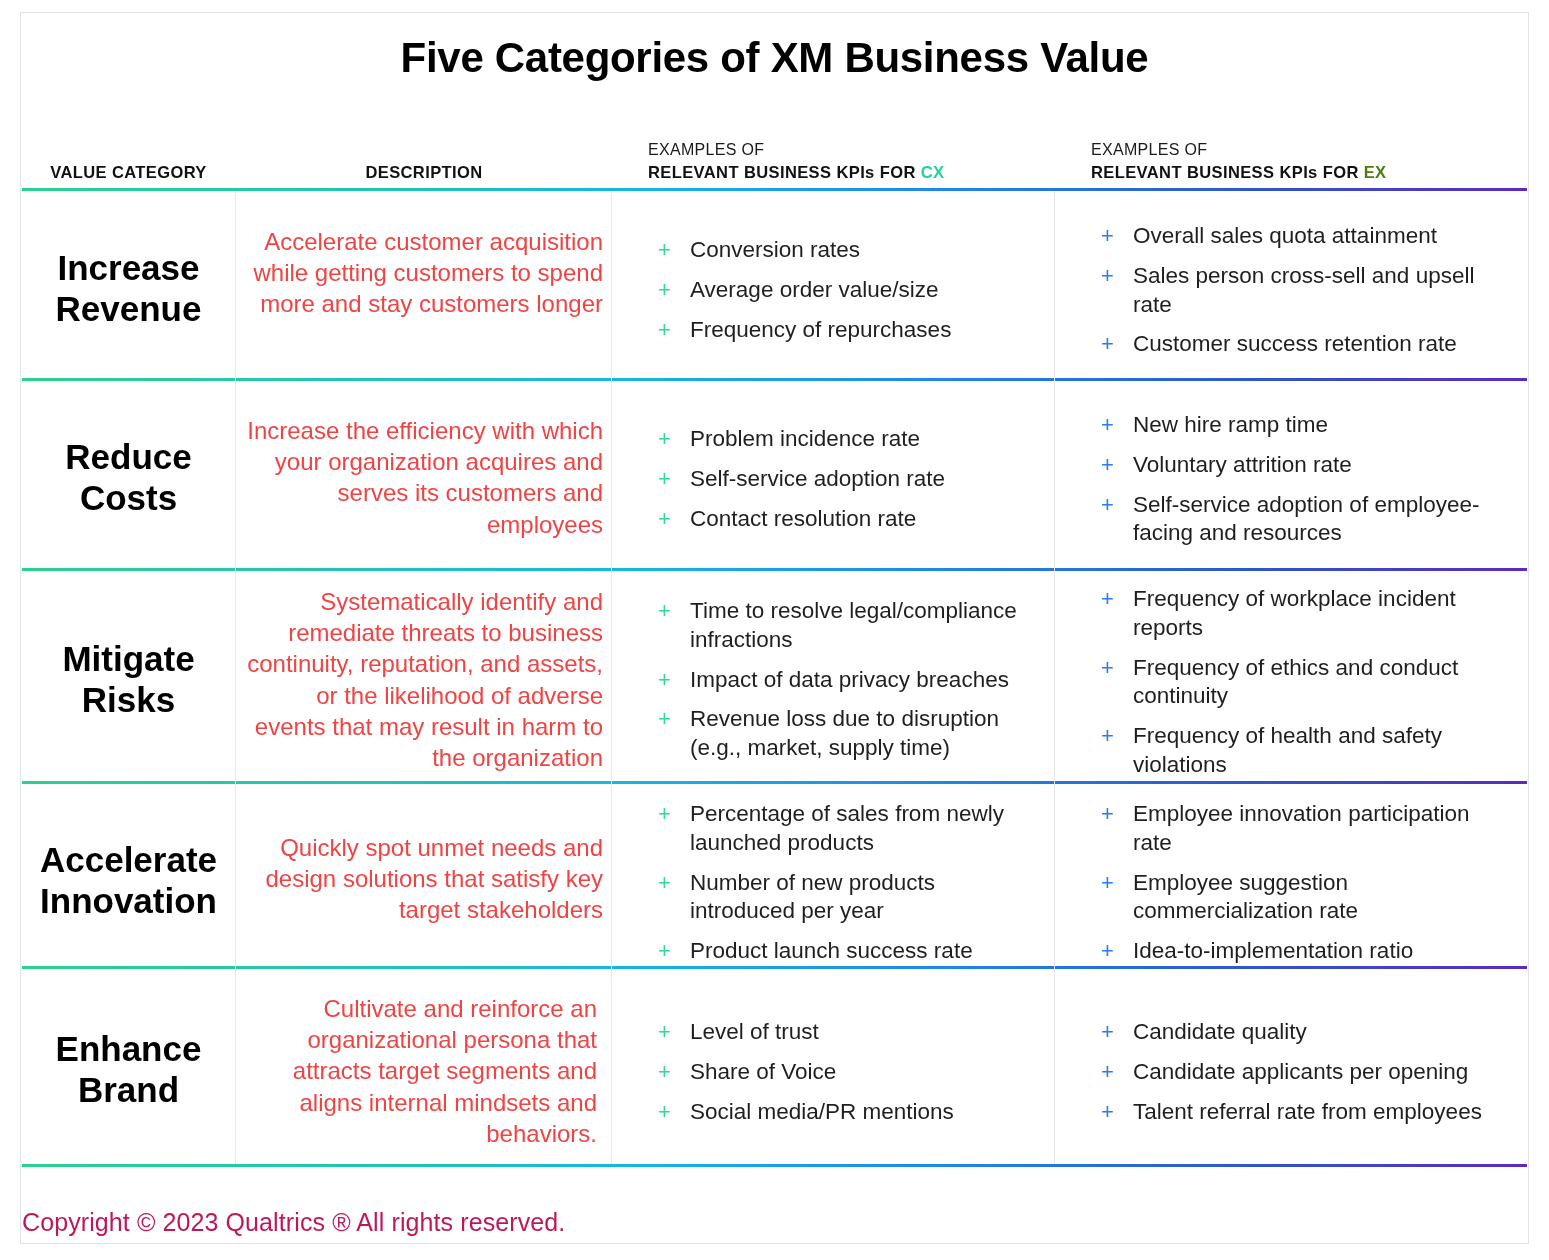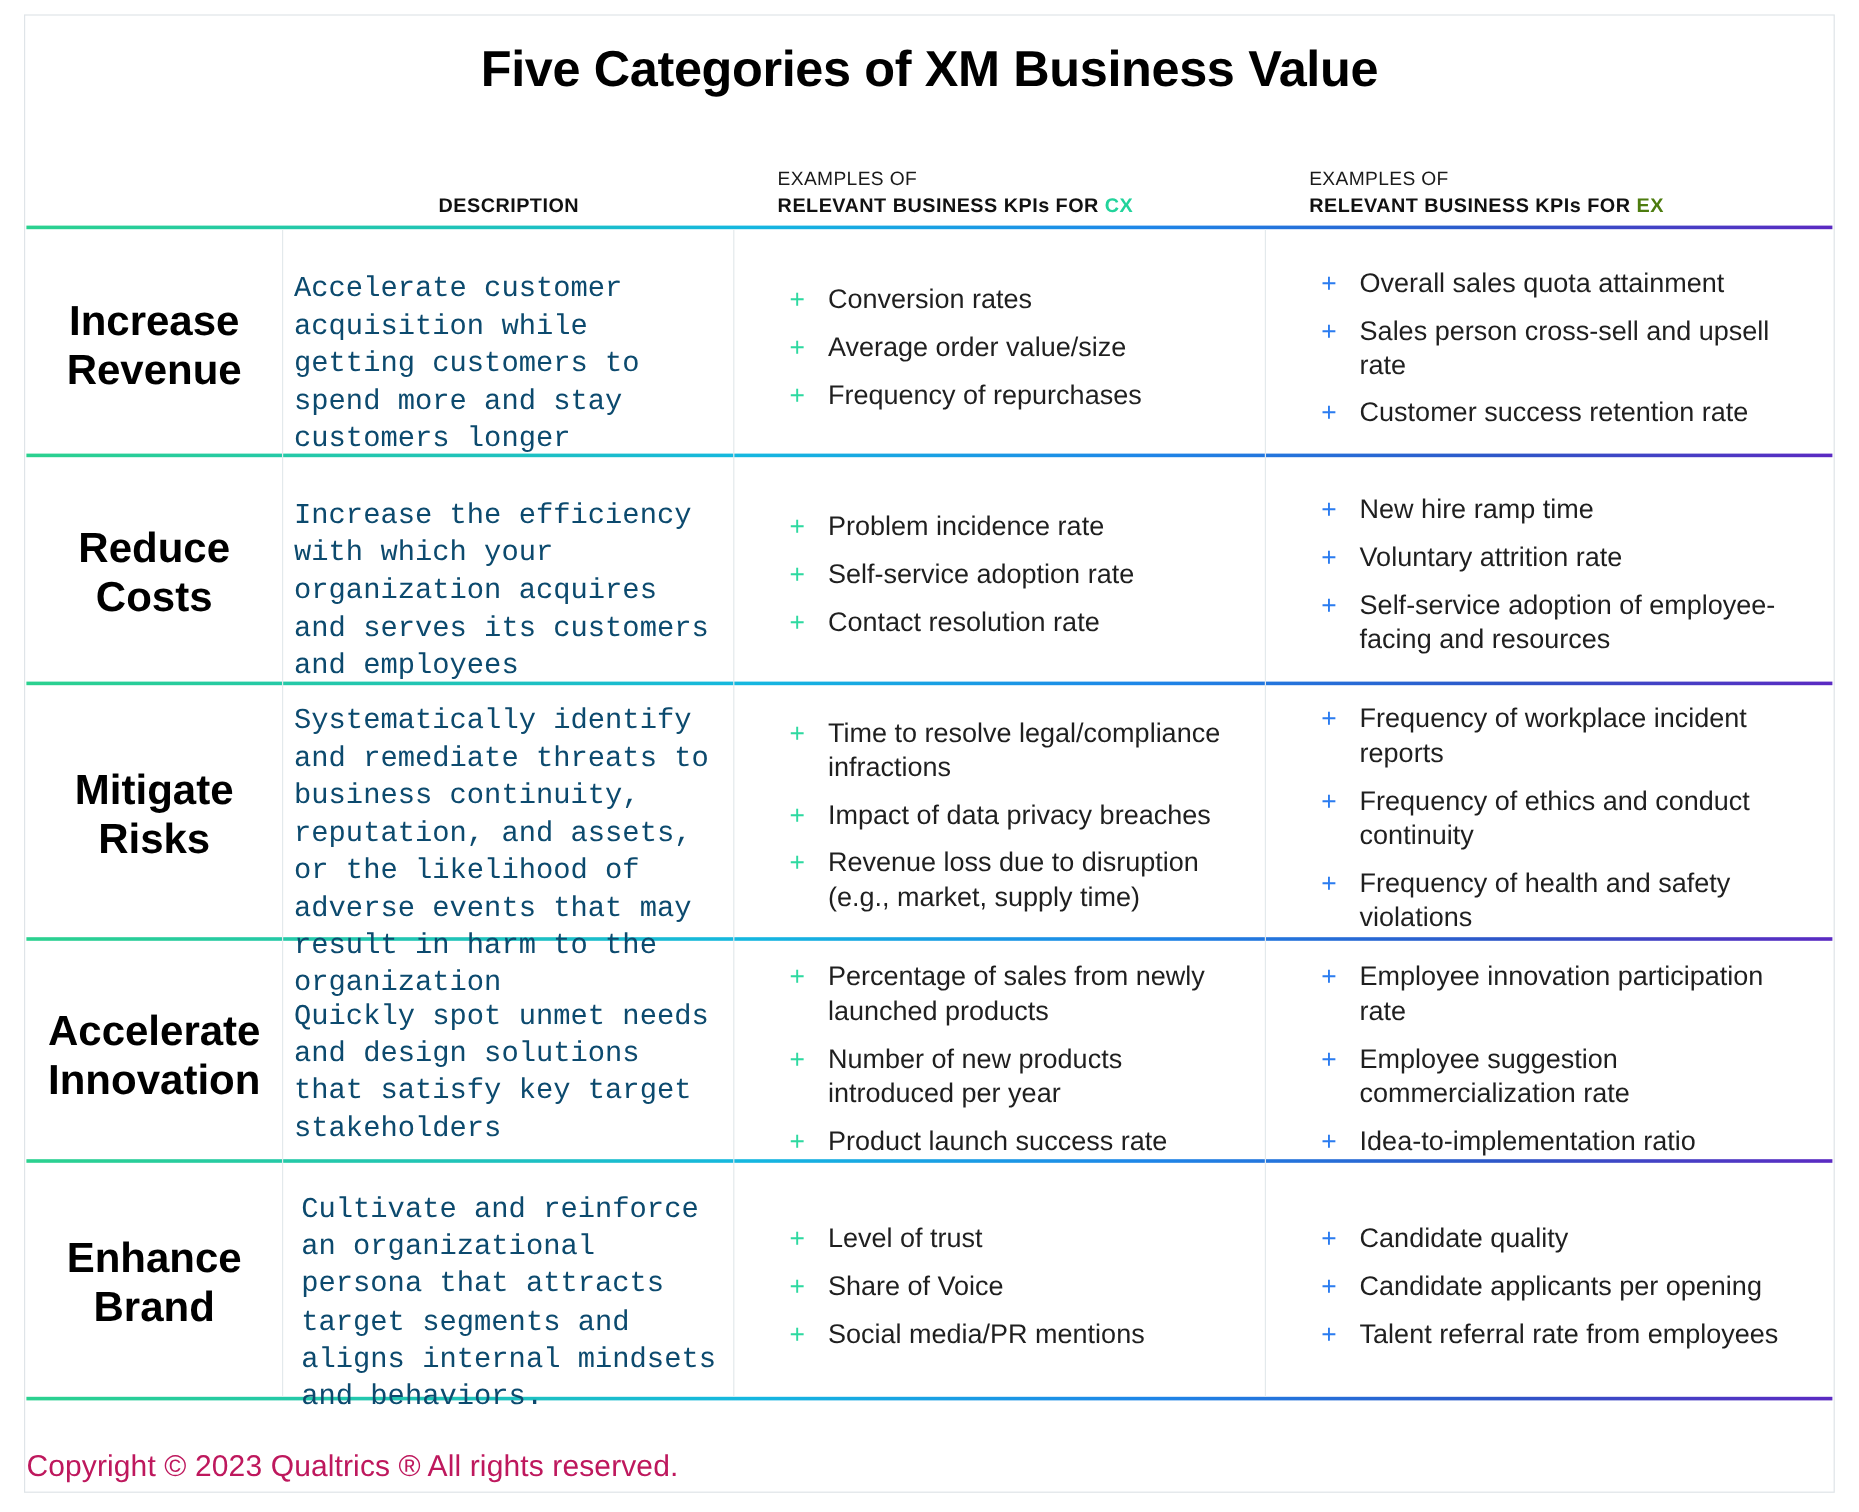--- a/index.html
+++ b/index.html
@@ -105,23 +105,22 @@
   .cat-text {
     font-size: 35px;
     font-weight: bold;
     line-height: 1.17;
     text-align: center;
     color: #000000;
   }
   .desc-text {
     font-size: 24px;
     line-height: 1.30;
-    text-align: left;
-    color: #0c4a6e;
-    font-family: Liberation Mono, monospace;
+    text-align: right;
+    color: #ef4444;
   }
 
   ul.kpi {
     list-style: none;
     margin: 0;
     padding: 0;
   }
   ul.kpi li {
     position: relative;
     padding-left: 38px;
@@ -153,20 +152,25 @@
 </style>
 </head>
 <body>
 
 <div class="page">
 
   <div class="frame"></div>
 
   <div class="title">Five Categories of XM Business Value</div>
 
+  <div class="head center col-cat">
+    <div class="head-inner">
+      <span>VALUE CATEGORY</span>
+    </div>
+  </div>
 
   <div class="head center col-desc">
     <div class="head-inner">
       <span>DESCRIPTION</span>
     </div>
   </div>
 
   <div class="head left col-cx">
     <div class="head-inner">
       <span class="eyebrow">EXAMPLES OF</span>

